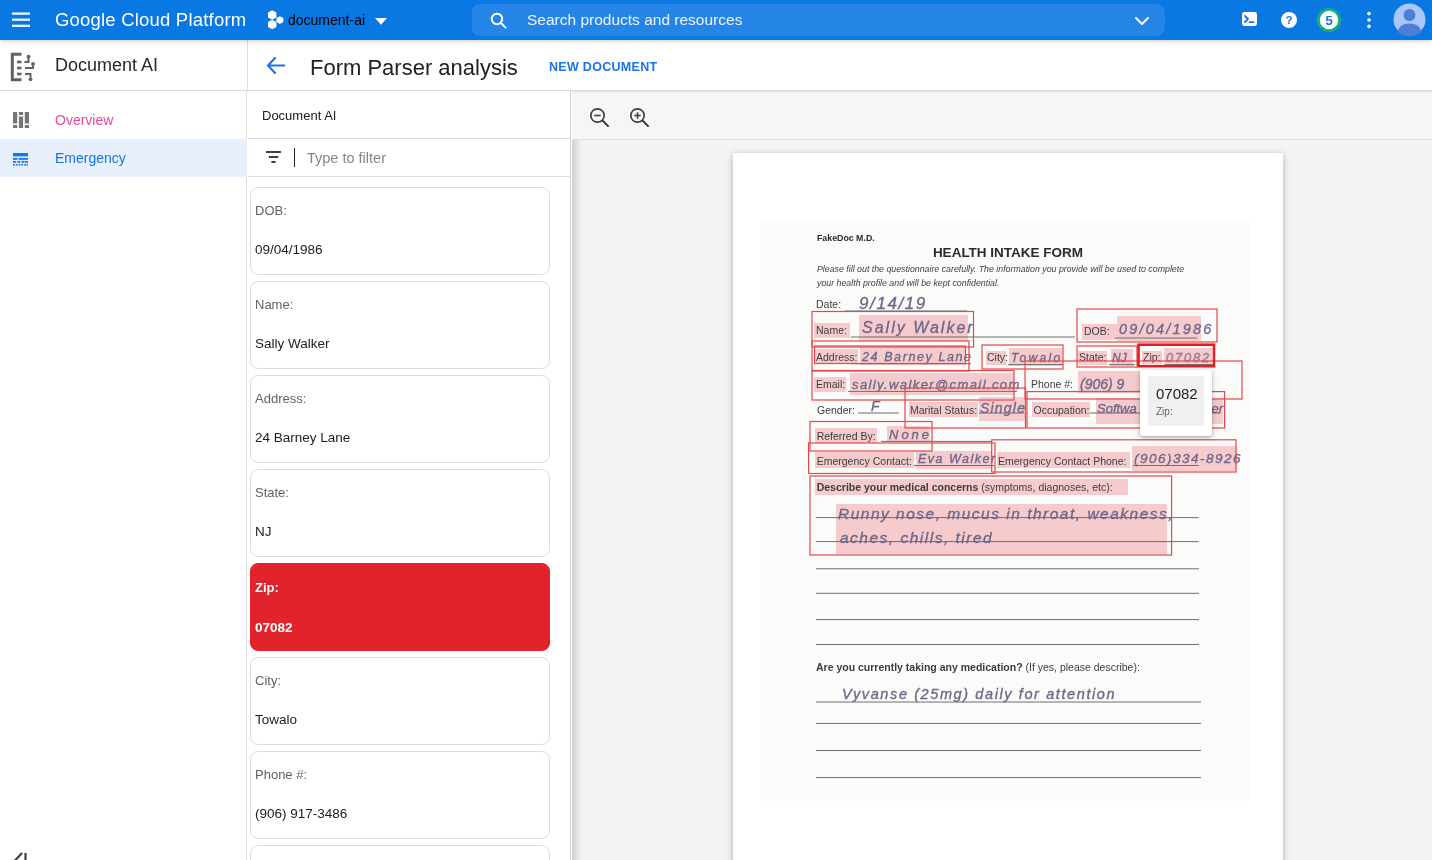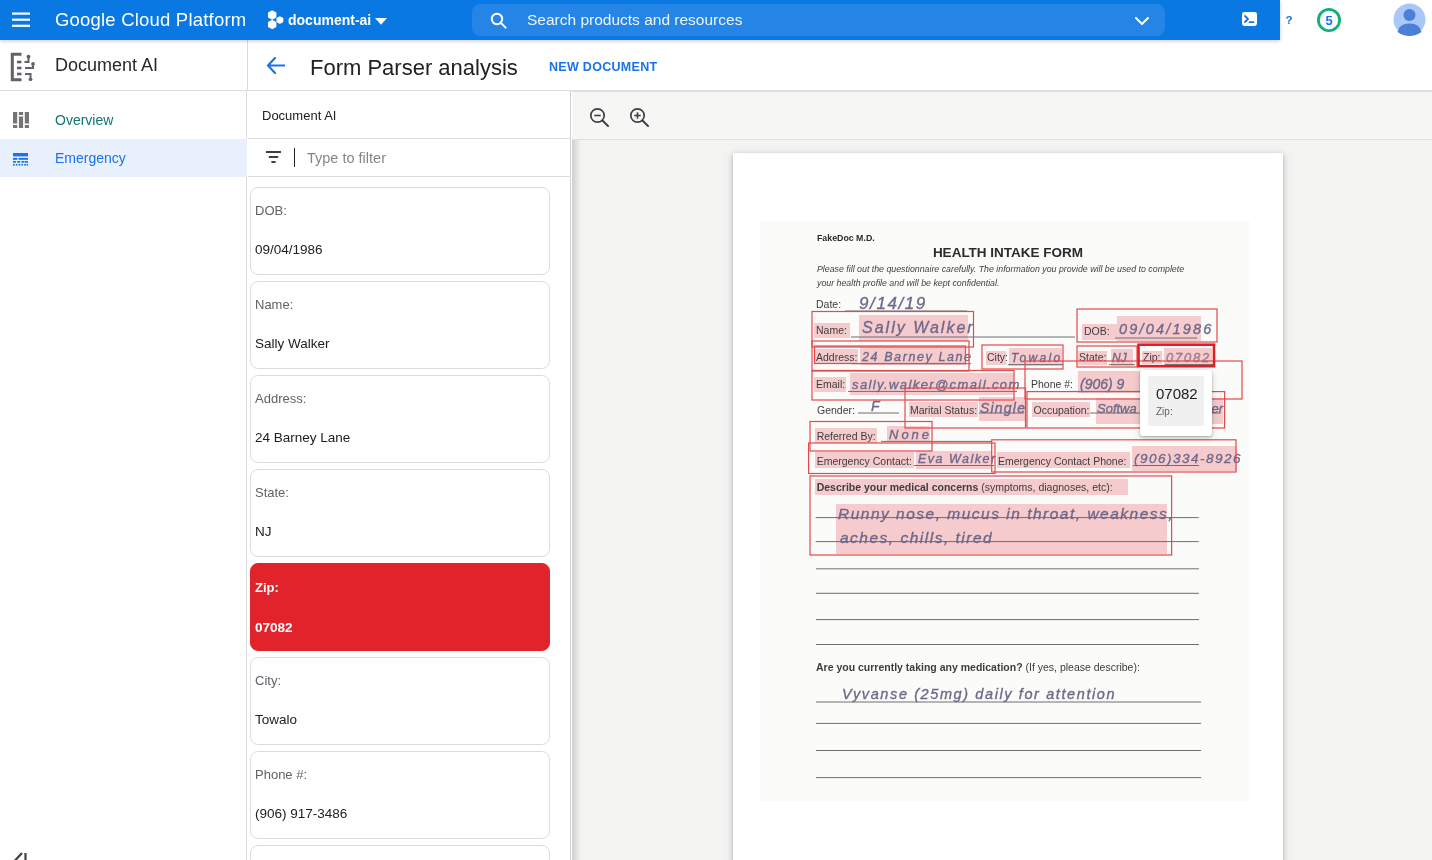--- a/index.html
+++ b/index.html
@@ -2,44 +2,44 @@
 <html><head>
 <meta charset="utf-8">
 <style>
 * { margin:0; padding:0; box-sizing:border-box; }
 html,body { width:1432px; height:860px; overflow:hidden; background:#fff;
   font-family:"Liberation Sans", sans-serif; }
 #app { position:relative; width:1432px; height:860px; overflow:hidden; }
 .abs { position:absolute; }
 
 
-#topbar { position:absolute; left:0; top:0; width:1280px; height:40px; background:#0a78e3;
+#topbar { position:absolute; left:0; top:0; width:1432px; height:40px; background:#0a78e3;
   box-shadow:0 1px 4px rgba(0,0,0,0.22); z-index:5; }
 #searchbar { position:absolute; left:472px; top:4px; width:693px; height:32px;
   background:#2485e6; border-radius:8px; }
 #searchbar .ph { position:absolute; left:55px; top:7px; font-size:15.5px; color:#eef4fd; }
 #gcp { position:absolute; left:55px; top:9px; font-size:18.5px; color:#fff; letter-spacing:0.2px; }
-#proj { position:absolute; left:288px; top:12px; font-size:14px; font-weight:700; color:#ffffff; }
+#proj { position:absolute; left:288px; top:12px; font-size:14px; font-weight:400; color:#000000; }
 
 
 #bar2 { position:absolute; left:0; top:40px; width:1432px; height:51px; background:#fff;
   border-bottom:1px solid #dcdcdc; }
 #bar2 .vdiv { position:absolute; left:247px; top:0; width:1px; height:51px; background:#dcdcdc; }
 #docai-title { position:absolute; left:55px; top:15px; font-size:18px; color:#252a2e; }
 #fp-title { position:absolute; left:310px; top:15px; font-size:22px; color:#202124; }
 #newdoc { position:absolute; left:549px; top:20px; font-size:12.5px; font-weight:700;
   color:#1a73e8; letter-spacing:0.3px; }
 
 
 #nav { position:absolute; left:0; top:91px; width:247px; height:769px; background:#fff;
   border-right:1px solid #dcdcdc; }
 .navrow { position:absolute; left:0; width:247px; height:38px; }
 .navrow .lbl { position:absolute; left:55px; top:11px; font-size:14px; }
 #row-overview { top:10px; }
-#row-overview .lbl { color:#0f766e; }
+#row-overview .lbl { color:#ec4899; }
 #row-processors { top:48px; background:#e8f0fe; }
 #row-processors .lbl { color:#1a73e8; }
 #collapse { position:absolute; left:12px; top:760px; }
 
 
 #panel { position:absolute; left:248px; top:91px; width:323px; height:769px; background:#fff;
   border-right:1px solid #d2d2d2; }
 #panel-head { position:absolute; left:0; top:0; width:323px; height:48px; border-bottom:1px solid #dcdcdc; }
 #panel-head .t { position:absolute; left:14px; top:17px; font-size:13px; color:#202124; }
 #filter { position:absolute; left:0; top:48px; width:323px; height:38px; border-bottom:1px solid #dcdcdc; }

